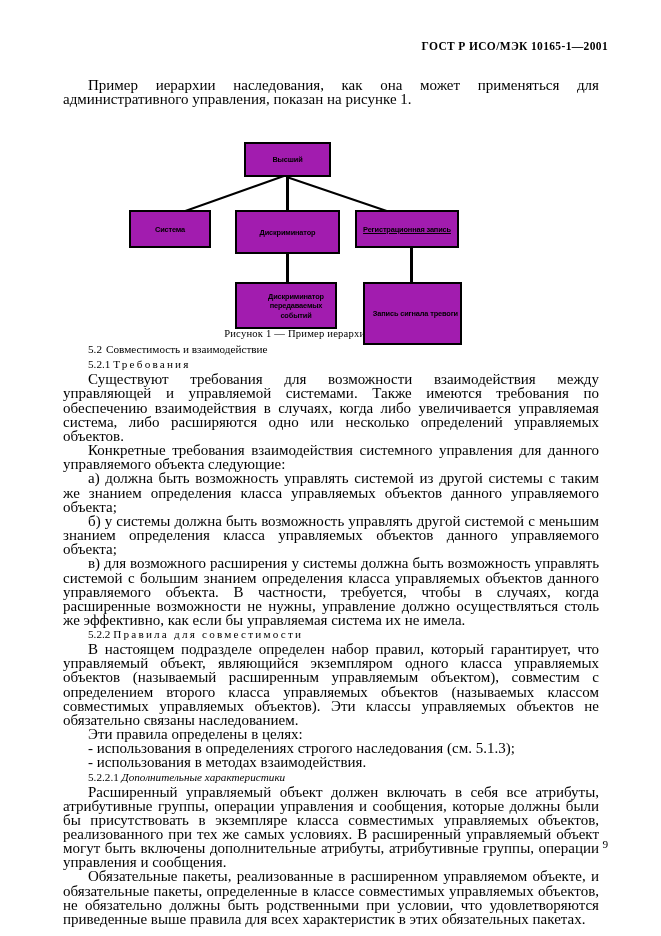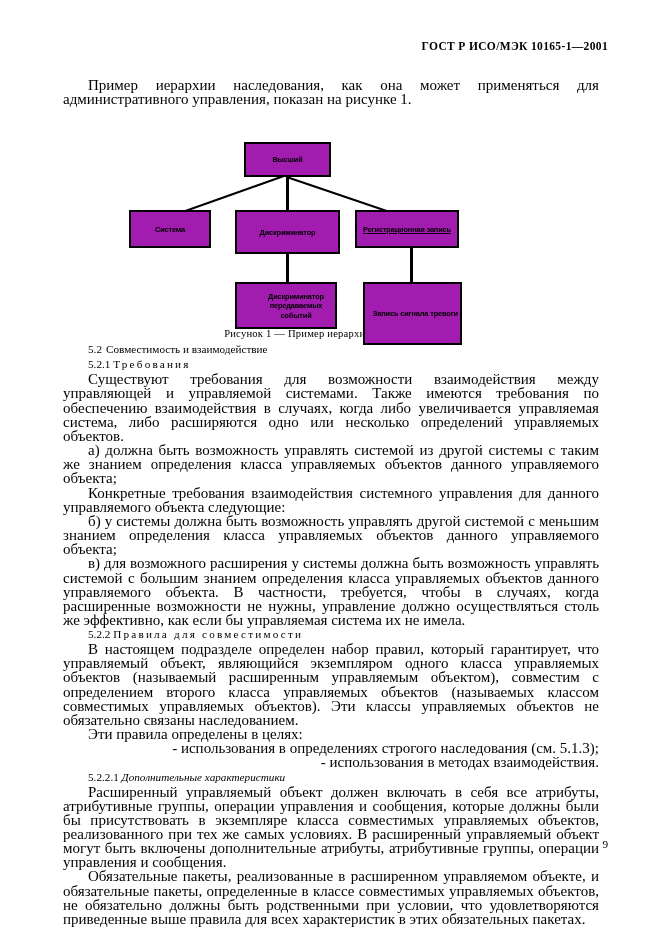--- a/index.html
+++ b/index.html
@@ -46,21 +46,21 @@
 
   p.para {
     margin: 0;
     font-size: 15px;
     line-height: 14.15px;
     text-align: justify;
     text-indent: 25px;
     -webkit-hyphens: none;
     hyphens: none;
   }
-  p.para.dash { text-indent: 25px; text-align: right; }
+  p.para.dash { text-indent: 25px; text-align: left; }
 
   
   .figure {
     position: relative;
     width: 536px;
     height: 236px;
     margin: 0;
   }
   .diagram {
     position: absolute;
@@ -196,22 +196,22 @@
     <p class="h-sub">
       <span class="num">5.2</span><span>Совместимость и взаимодействие</span>
     </p>
 
     <p class="h-clause">
       <span>5.2.1</span>
       <span class="spaced">Требования</span>
     </p>
 
     <p class="para">Существуют требования для возможности взаимодействия между управляющей и управляемой системами. Также имеются требования по обеспечению взаимодействия в случаях, когда либо увеличивается управляемая система, либо расширяются одно или несколько определений управляемых объектов.</p>
+    <p class="para">Конкретные требования взаимодействия системного управления для данного управляемого объекта следующие:</p>
     <p class="para">а) должна быть возможность управлять системой из другой системы с таким же знанием определения класса управляемых объектов данного управляемого объекта;</p>
-    <p class="para">Конкретные требования взаимодействия системного управления для данного управляемого объекта следующие:</p>
     <p class="para">б) у системы должна быть возможность управлять другой системой с меньшим знанием определения класса управляемых объектов данного управляемого объекта;</p>
     <p class="para">в) для возможного расширения у системы должна быть возможность управлять системой с большим знанием определения класса управляемых объектов данного управляемого объекта. В частности, требуется, чтобы в случаях, когда расширенные возможности не нужны, управление должно осуществляться столь же эффективно, как если бы управляемая система их не имела.</p>
 
     <p class="h-clause">
       <span>5.2.2</span>
       <span class="spaced">Правила для совместимости</span>
     </p>
 
     <p class="para">В настоящем подразделе определен набор правил, который гарантирует, что управляемый объект, являющийся экземпляром одного класса управляемых объектов (называемый расширенным управляемым объектом), совместим с определением второго класса управляемых объектов (называемых классом совместимых управляемых объектов). Эти классы управляемых объектов не обязательно связаны наследованием.</p>
     <p class="para">Эти правила определены в целях:</p>

